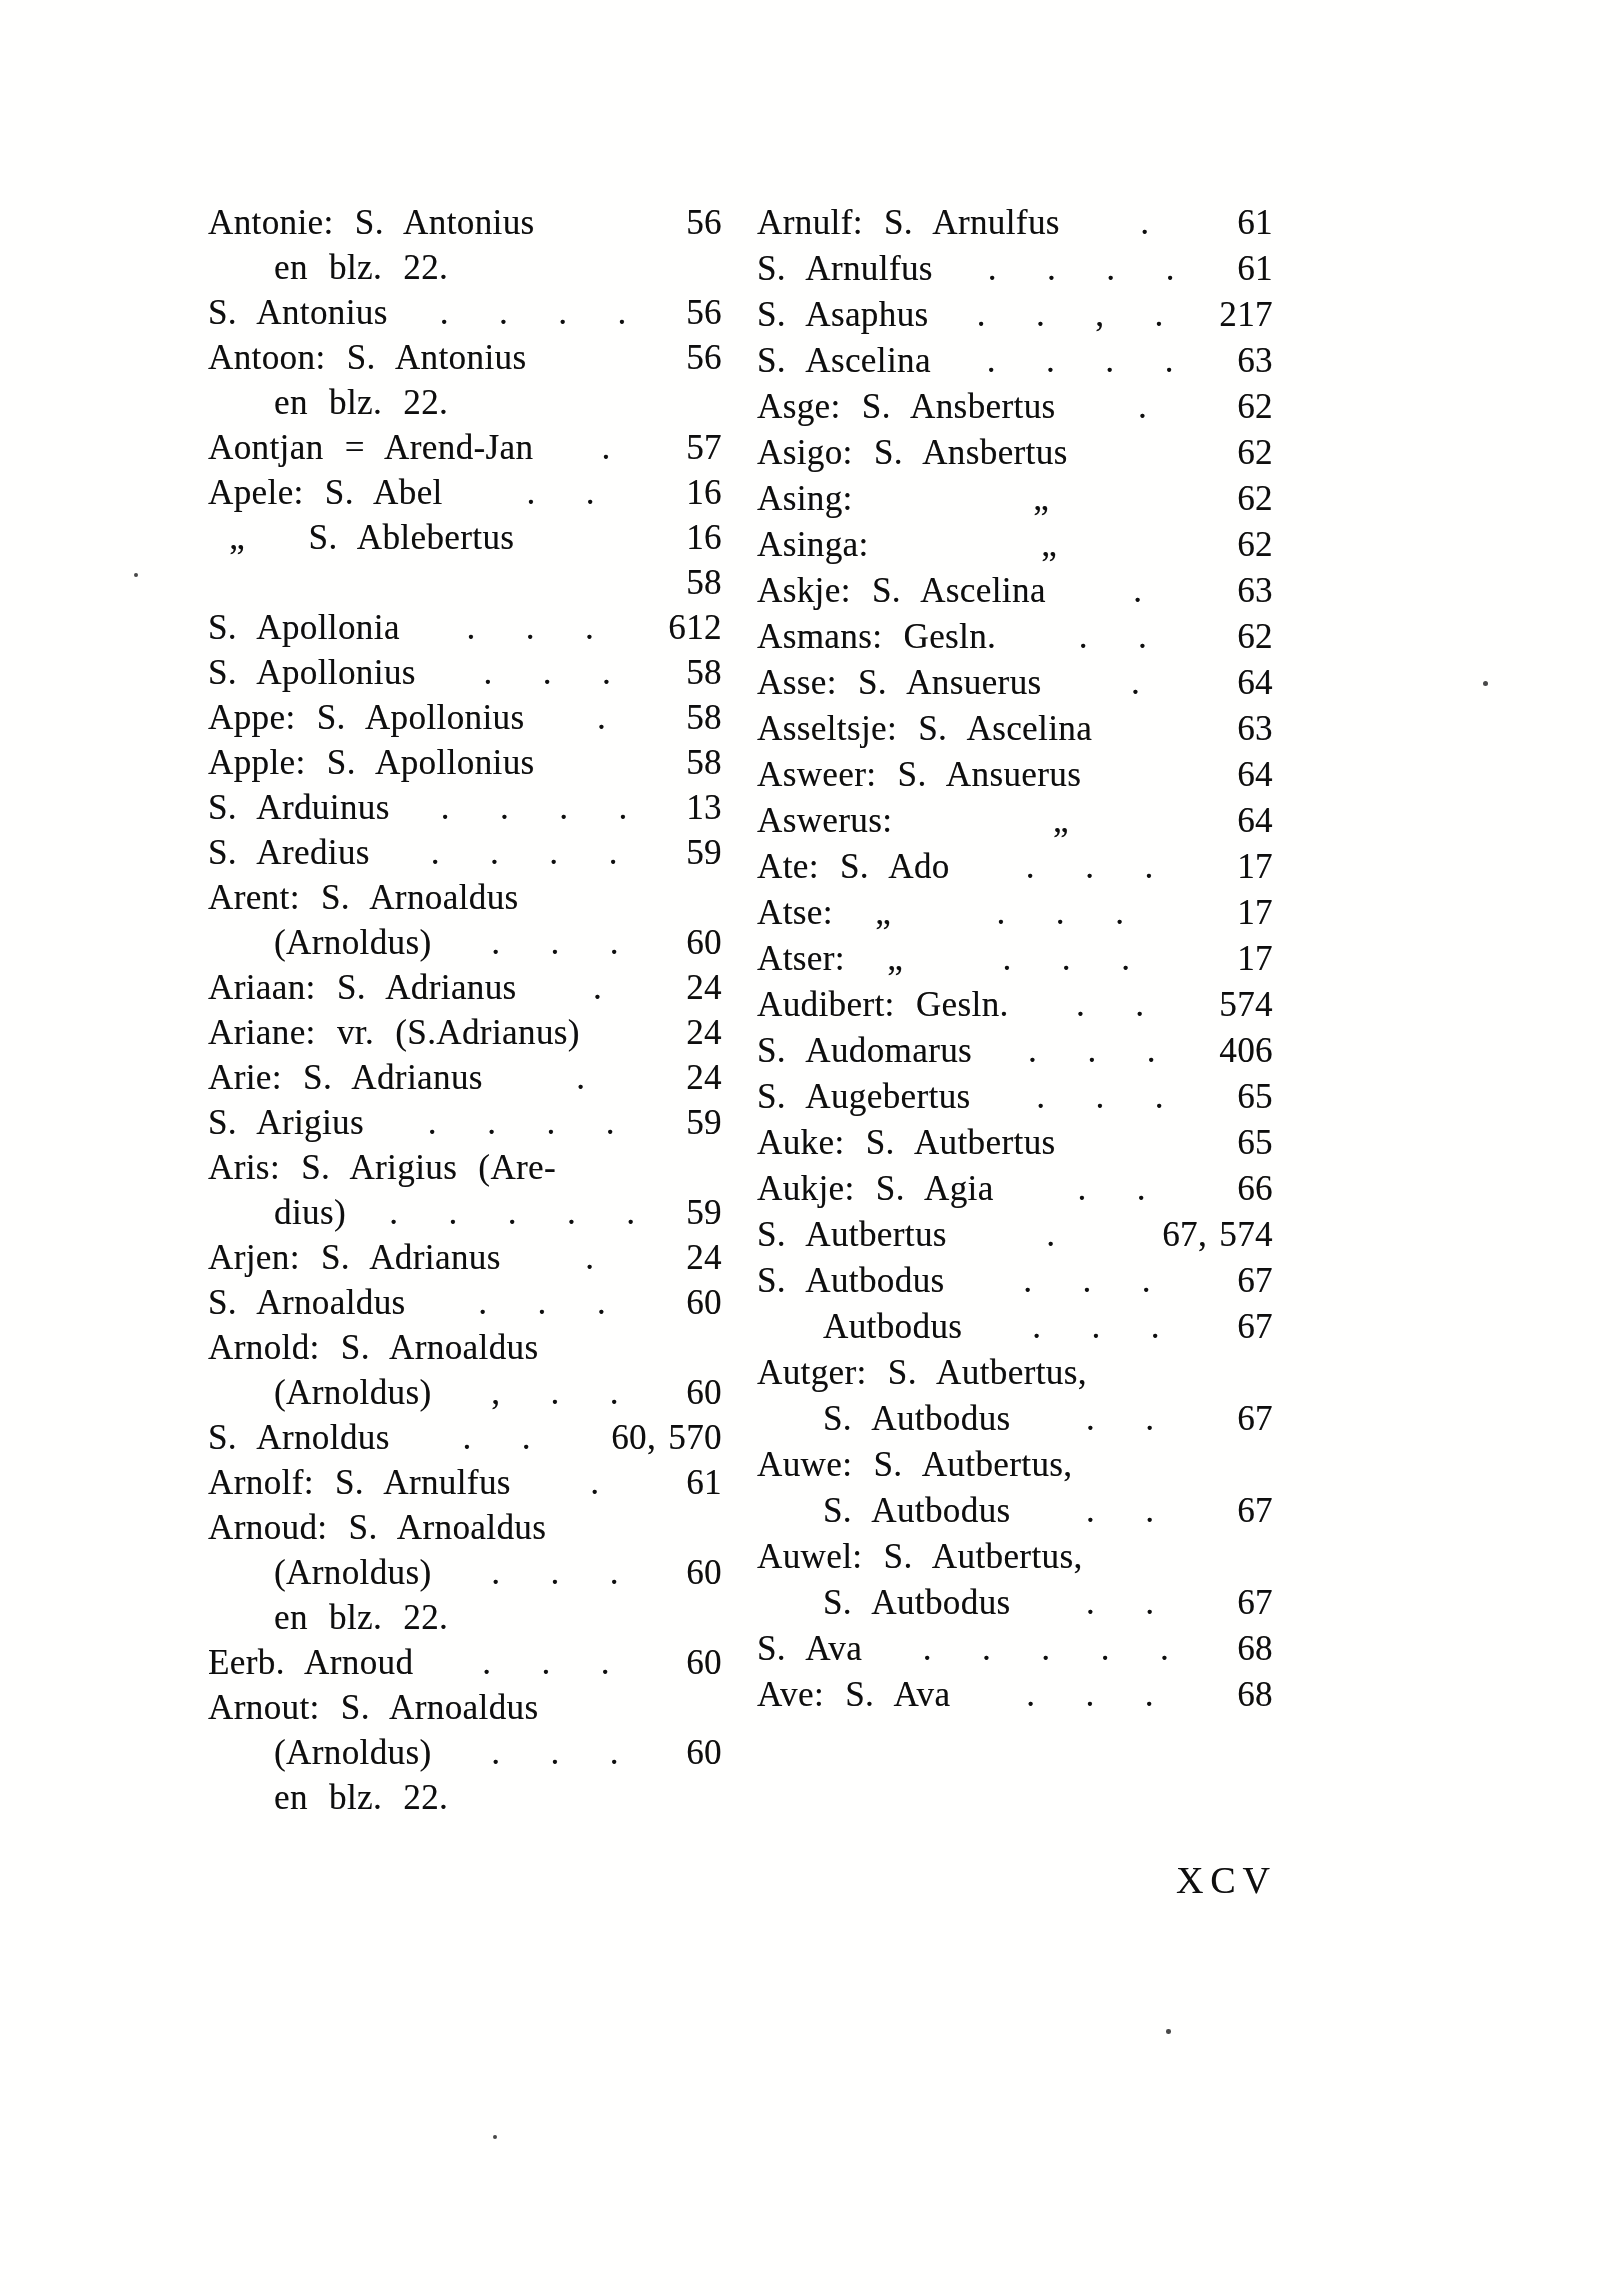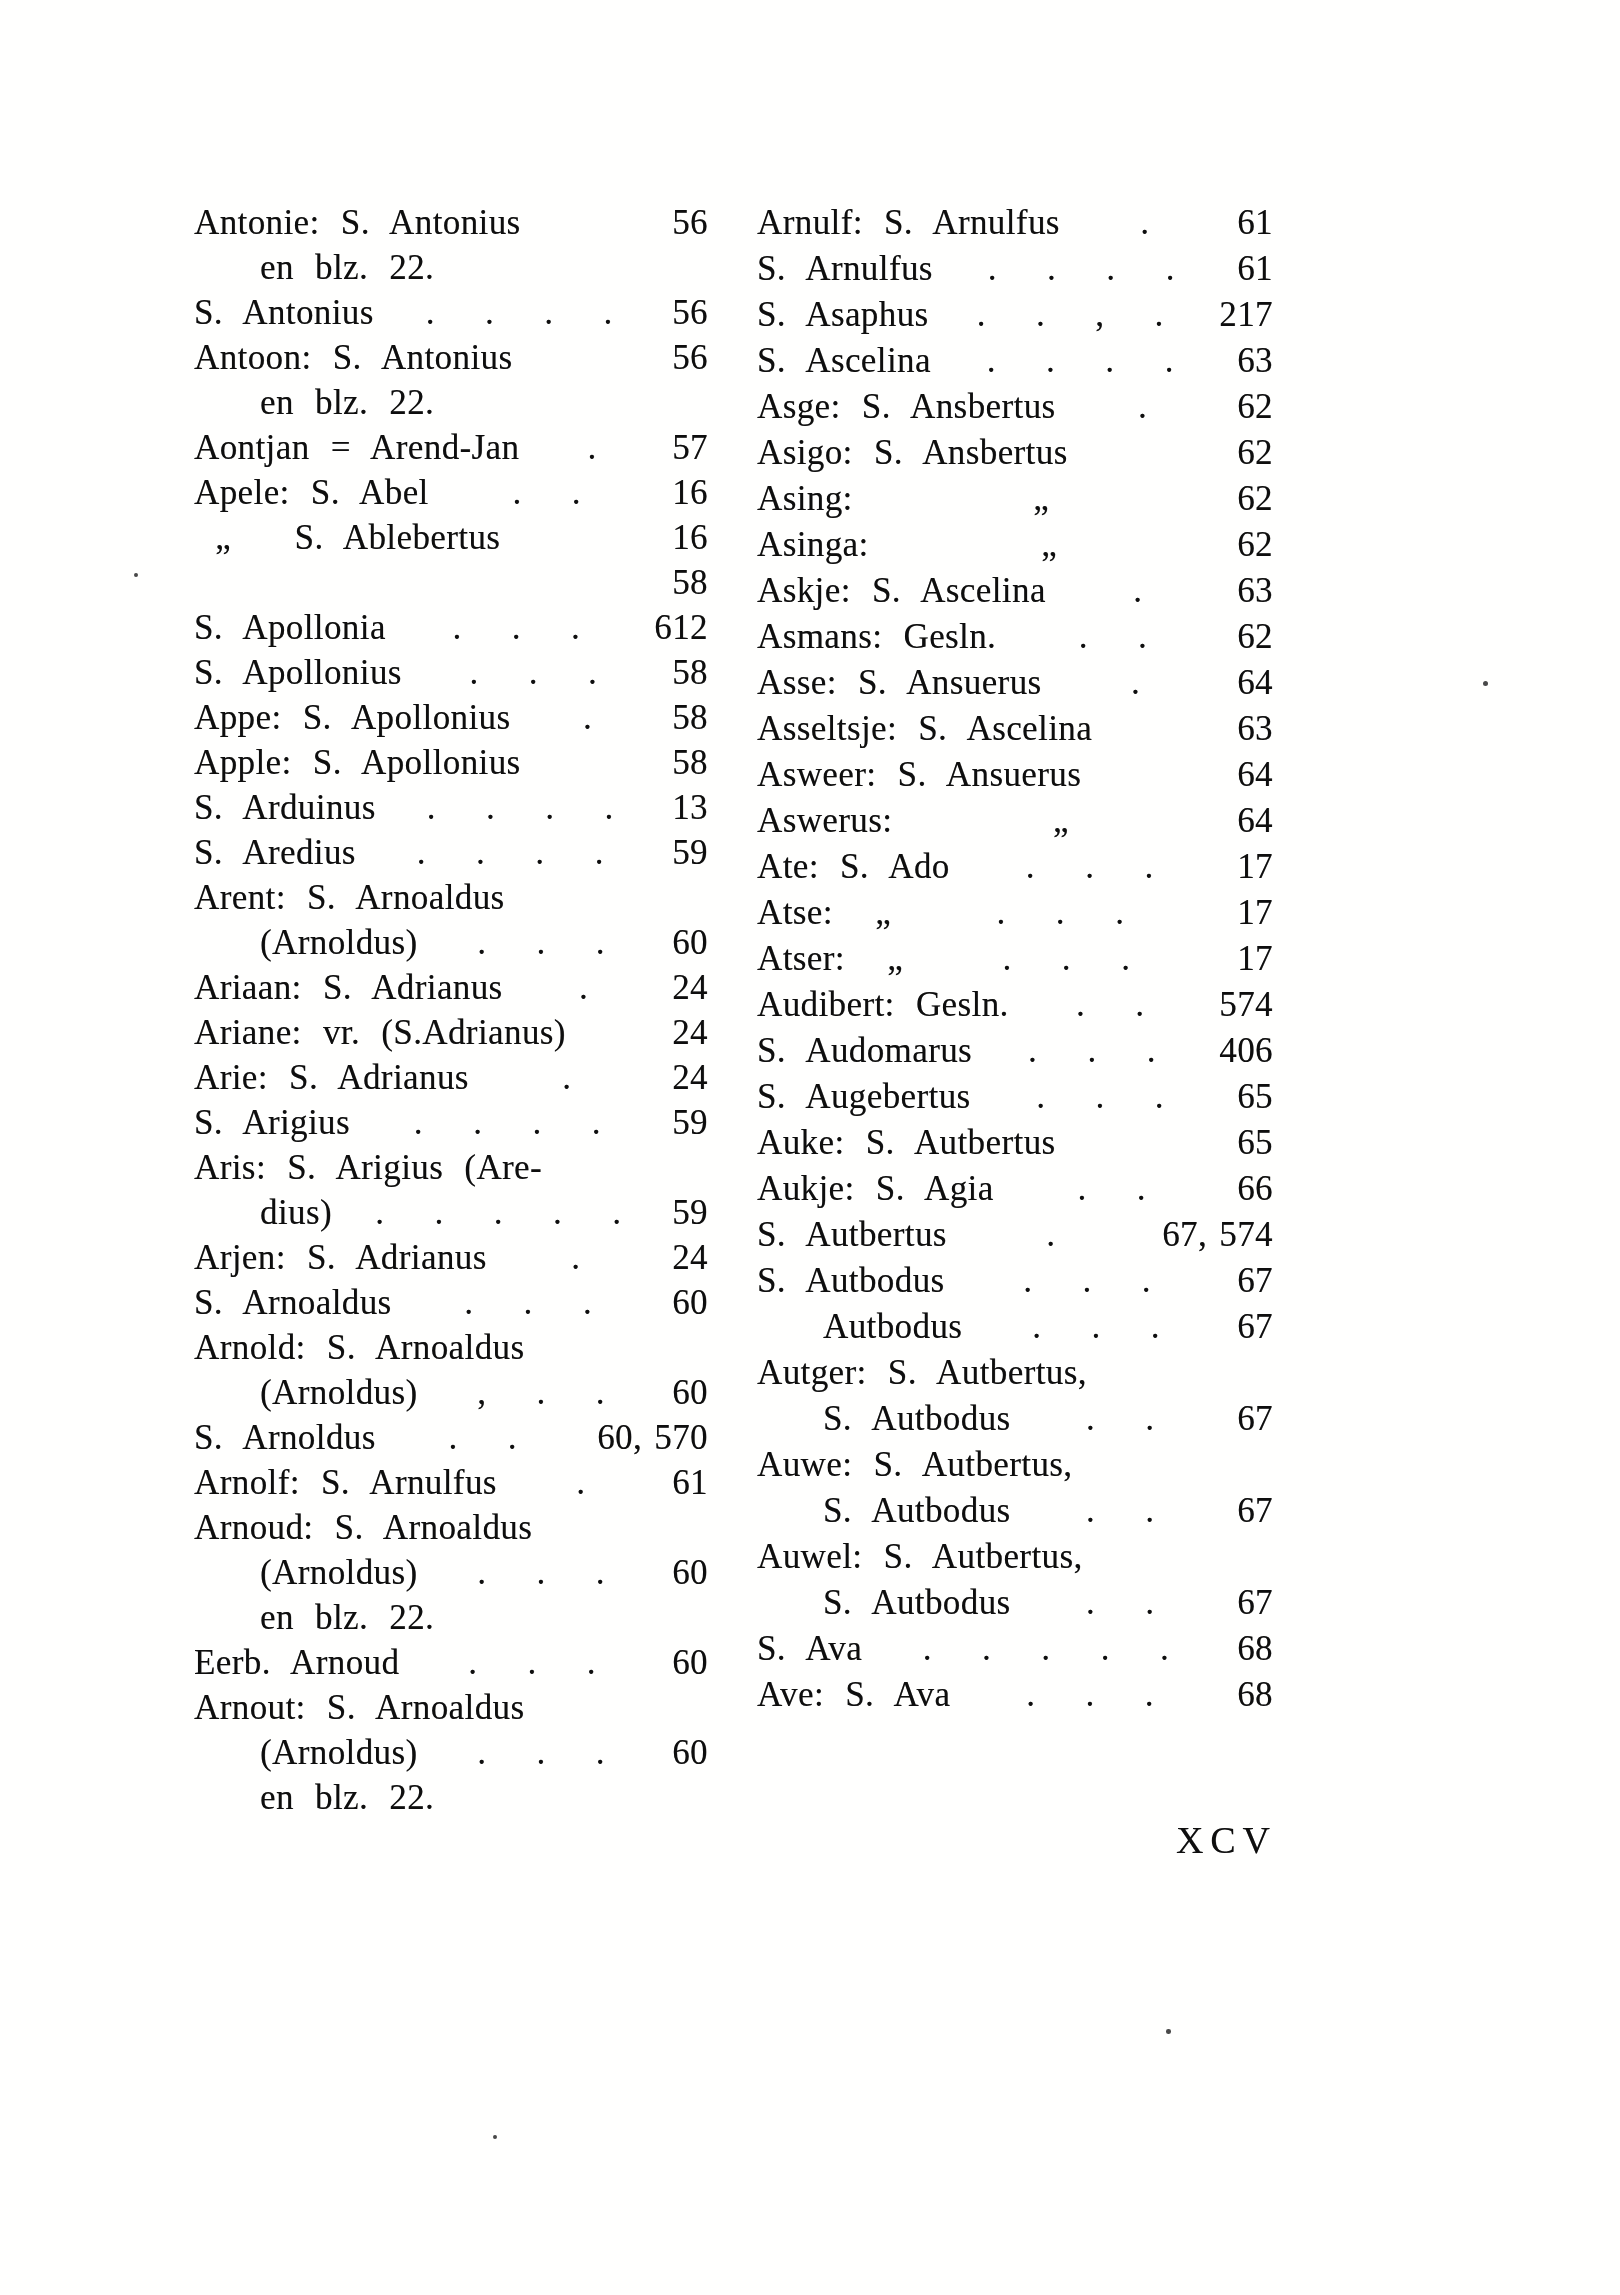--- a/index.html
+++ b/index.html
@@ -12,33 +12,33 @@
   }
   .page{
     position:relative;width:1620px;height:2295px;background:#fffffe;
     text-shadow:0.2px 0.3px 0.4px rgba(10,10,10,0.45);
   }
   .col{
     position:absolute;top:200px;
     font-size:35px;line-height:45px;
     letter-spacing:0.4px;
   }
-  .col-left{left:194px;width:514px;}
+  .col-left{left:208px;width:514px;}
   .col-right{left:757px;width:516px;line-height:46px;}
   .row{display:flex;align-items:baseline;white-space:pre;}
   .row.ind .txt{padding-left:66px;}
   .txt{word-spacing:12px;flex:0 1 auto;}
   .leader{
     flex:1 1 15px;text-align:center;overflow:hidden;
     word-spacing:41px;min-width:7.5px;
   }
   .ditto{word-spacing:0;}
   .pg{flex:0 0 auto;text-align:right;word-spacing:3px;margin-left:7.5px;}
   .pagenum{
-    position:absolute;left:1176px;top:1818px;
+    position:absolute;left:1176px;top:1858px;
     font-size:38px;letter-spacing:6.8px;word-spacing:1.5px;
   }
   .speck{position:absolute;background:#1c1c1c;border-radius:50%;opacity:.8;}
 </style>
 </head>
 <body>
 
 <div class="page">
   <div class="col col-left" id="col-left">
       <div class="row"><span class="txt">Antonie: S. Antonius</span><span class="leader"></span><span class="pg">56</span></div>

